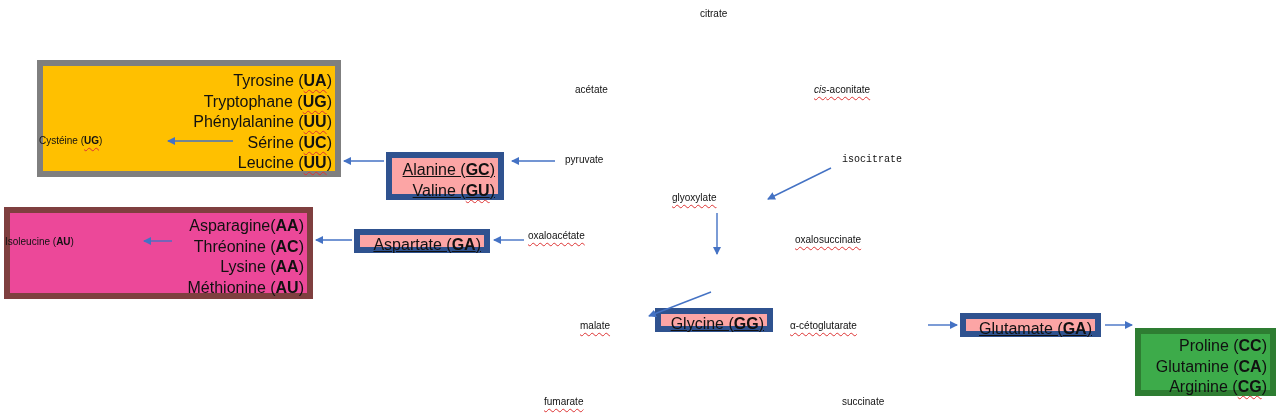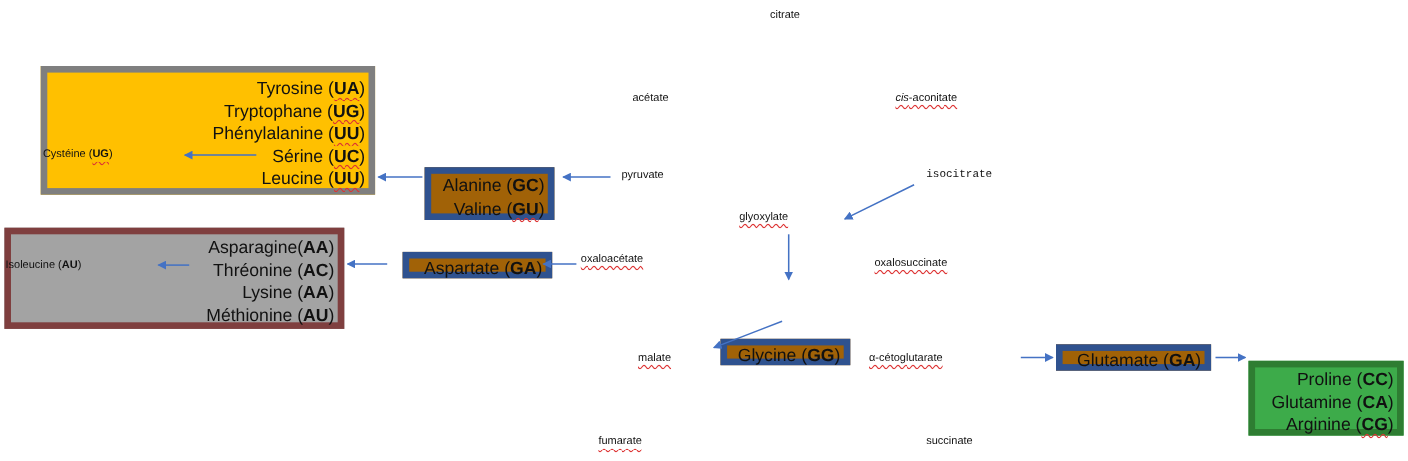--- a/index.html
+++ b/index.html
@@ -5,22 +5,22 @@
   html, body { margin:0; padding:0; }
   body { width:1280px; height:419px; position:relative; background:#ffffff; overflow:hidden;
          font-family:"Liberation Sans", sans-serif; color:#111; }
   .lbl { position:absolute; font-size:10px; line-height:20px; white-space:nowrap; }
   .wavy { text-decoration: underline wavy #d33; text-decoration-thickness:1px; text-underline-offset:3px; }
   .box { position:absolute; font-size:16px; line-height:20.5px; text-align:right; box-sizing:border-box;
          border:6px solid #be185d; padding:0 3px; white-space:nowrap; }
   .box .line { display:block; }
   .box b { font-weight:bold; }
   .orange { background:#ffc000; border-color:#7f7f7f; }
-  .red { background:#a3a3a3; border-color:#7f3f3f; }
-  .blue { background:#a16207; border-color:#2f528f; }
+  .red { background:#ec4899; border-color:#7f3f3f; }
+  .blue { background:#fca5a5; border-color:#2f528f;text-decoration:underline; }
   .green { background:#3dab4a; border-color:#2e7d32; }
   .tooltip { position:absolute; left:95px; top:176px; background:#ffffe1; border:4px solid #84cc16;
              font-size:15px; line-height:13px; padding:1px 3px; box-shadow:1px 1px 1px #999;margin-top:33px; }
   svg.arrows { position:absolute; left:0; top:0; }
 </style>
 </head>
 <body>
 
 <div class="lbl" style="left:700px;top:4px;">citrate</div>
 <div class="lbl" style="left:575px;top:80px;">acétate</div>
@@ -51,21 +51,21 @@
   <span class="line"><span>Thréonine (</span><b>AC</b><span>)</span></span>
   <span class="line"><span>Lysine (</span><b>AA</b><span>)</span></span>
   <span class="line"><span>Méthionine (</span><b>AU</b><span>)</span></span>
 </div>
 <div class="lbl" style="left:5px;top:232px;"><span>Isoleucine (</span><b>AU</b><span>)</span></div>
 
 <div class="box blue" style="left:386px;top:152px;width:118px;height:48px;padding-top:2px;">
   <span class="line"><span>Alanine (</span><b>GC</b><span>)</span></span>
   <span class="line"><span>Valine (</span><b class="wavy">GU</b><span>)</span></span>
 </div>
-<div class="box blue" style="left:354px;top:229px;width:136px;height:24px;margin-left:12px;"><span>Aspartate (</span><b>GA</b><span>)</span></div>
+<div class="box blue" style="left:354px;top:229px;width:136px;height:24px;"><span>Aspartate (</span><b>GA</b><span>)</span></div>
 <div class="box blue" style="left:655px;top:261px;width:118px;height:24px;margin-top:47px;"><span>Glycine (</span><b>GG</b><span>)</span></div>
 <div class="box blue" style="left:960px;top:313px;width:141px;height:24px;"><span>Glutamate (</span><b>GA</b><span>)</span></div>
 
 <div class="box green" style="left:1135px;top:328px;width:141px;height:68px;padding-top:2px;">
   <span class="line"><span>Proline (</span><b>CC</b><span>)</span></span>
   <span class="line"><span>Glutamine (</span><b>CA</b><span>)</span></span>
   <span class="line"><span>Arginine (</span><b class="wavy">CG</b><span>)</span></span>
 </div>
 
 <svg class="arrows" width="1280" height="419">

